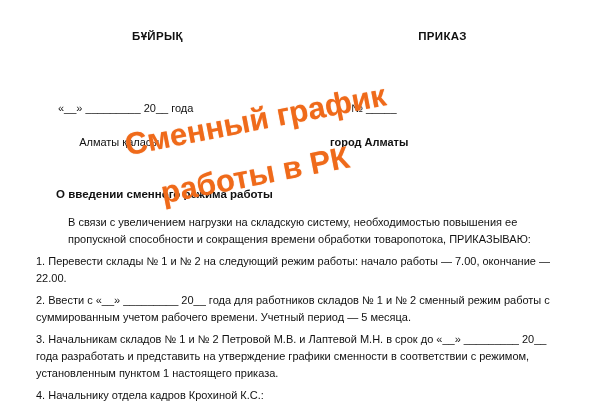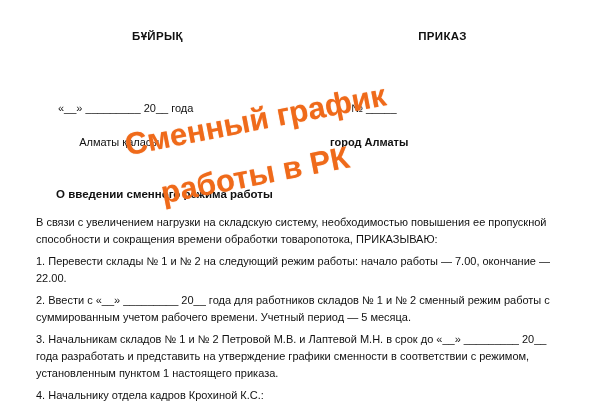--- a/index.html
+++ b/index.html
@@ -78,20 +78,21 @@
     margin-left: 20px;
   }
   .para {
     margin-top: 5px;
     font-size: 11px;
     line-height: 1.55;
     text-align: left;
   }
   .para.first {
     margin-top: 14px;
+    margin-left: 32px;
   }
   .watermark {
     position: absolute;
     left: 0;
     top: 0;
     width: 600px;
     height: 408px;
     pointer-events: none;
   }
   .wm-text {

